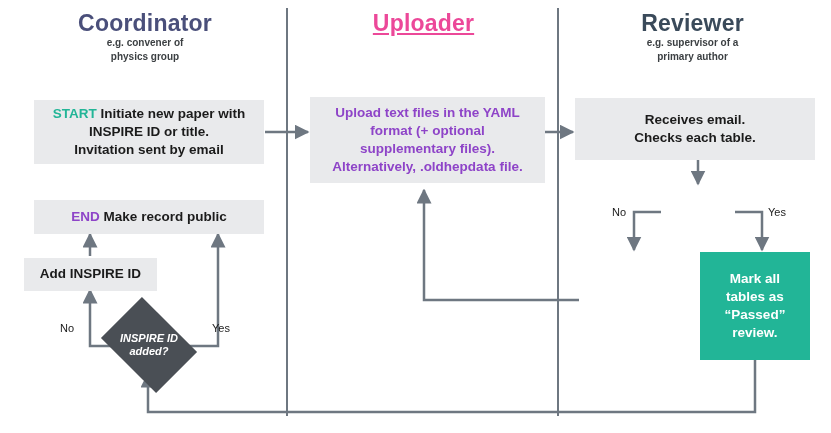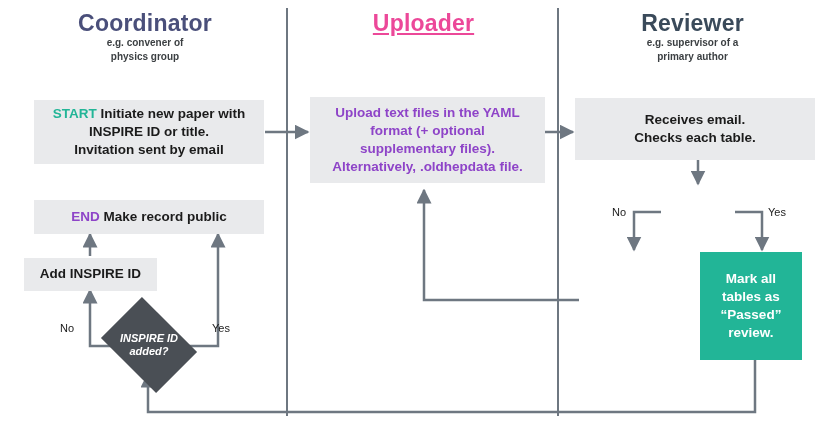--- a/index.html
+++ b/index.html
@@ -168,21 +168,21 @@
 
   <div class="box box-grey" style="left:575px; top:98px; width:240px; height:62px;">
     <span style="white-space:pre-line;">Receives email.
 Checks each table.</span>
   </div>
 
   <div class="edge-label" style="left:612px; top:206px;">No</div>
   <div class="edge-label" style="left:768px; top:206px;">Yes</div>
 
 
-  <div class="box box-teal" style="left:700px; top:252px; width:102px; height:108px;">
+  <div class="box box-teal" style="left:700px; top:252px; width:110px; height:108px;">
     <span style="white-space:pre-line;">Mark all
 tables as
 “Passed”
 review.</span>
   </div>
 
   <div class="diamond-wrap" style="left:110px; top:316px; width:78px; height:58px;font-style:italic;">
     <div class="diamond"></div>
     <div class="diamond-label" style="white-space:pre-line;">INSPIRE ID
 added?</div>

